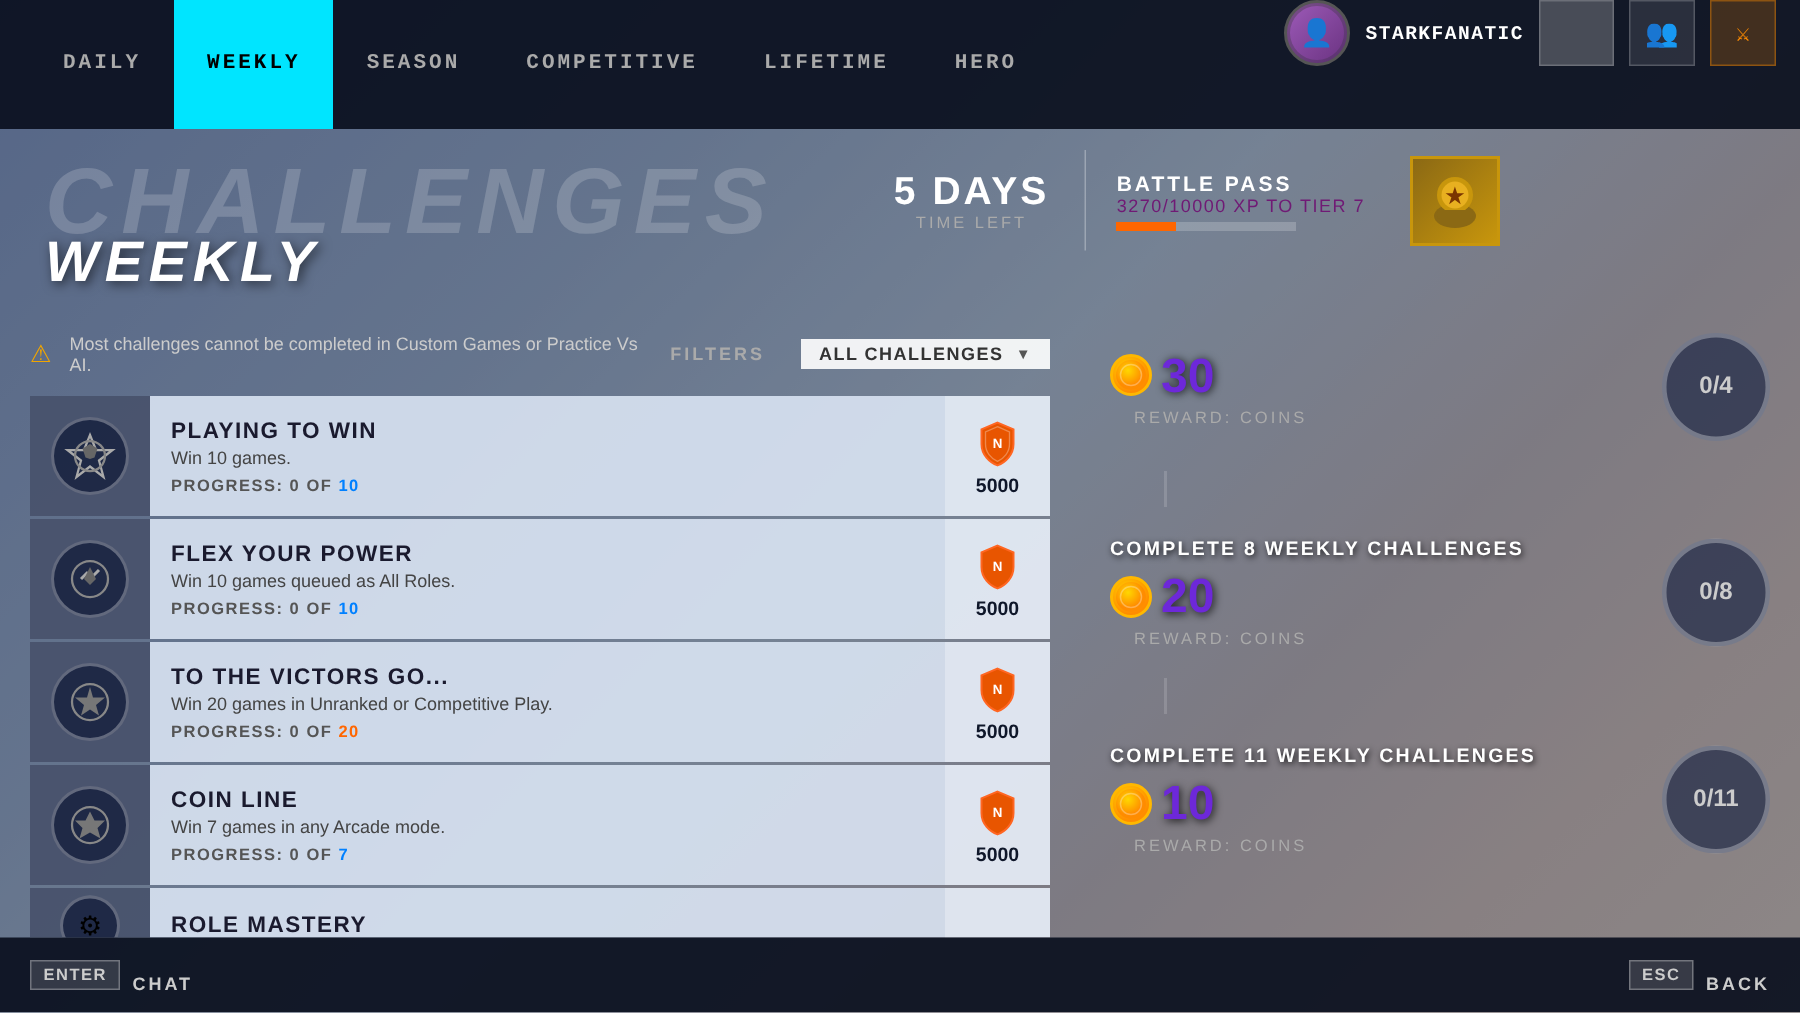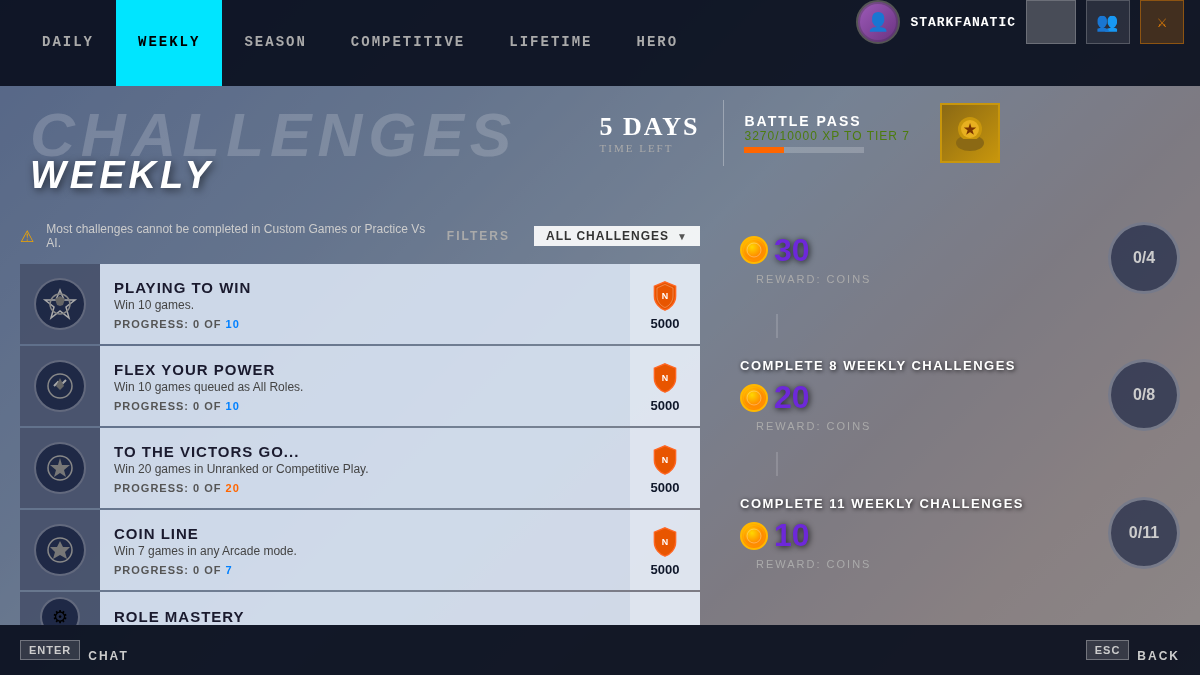--- a/index.html
+++ b/index.html
@@ -169,23 +169,23 @@
       position: absolute;
       top: 100px;
       right: 200px;
       display: flex;
       align-items: center;
       gap: 0;
       z-index: 10;
     }
 
     .time-left-box {
+      text-align: center;
       padding: 12px 24px;
       border-right: 1px solid rgba(255,255,255,0.3);
-      font-family: Liberation Serif, serif;
     }
 
     .time-left-value {
       font-size: 26px;
       font-weight: 900;
       color: #fff;
       letter-spacing: 2px;
     }
 
     .time-left-label {
@@ -203,21 +203,21 @@
     .battle-pass-label {
       font-size: 14px;
       font-weight: 900;
       color: #fff;
       letter-spacing: 2px;
       text-transform: uppercase;
     }
 
     .battle-pass-xp {
       font-size: 12px;
-      color: #4d7c0f;
+      color: #701a75;
       letter-spacing: 1px;
       text-transform: uppercase;
     }
 
     .battle-pass-progress {
       width: 120px;
       height: 6px;
       background: rgba(255,255,255,0.2);
       margin-top: 4px;
       position: relative;

